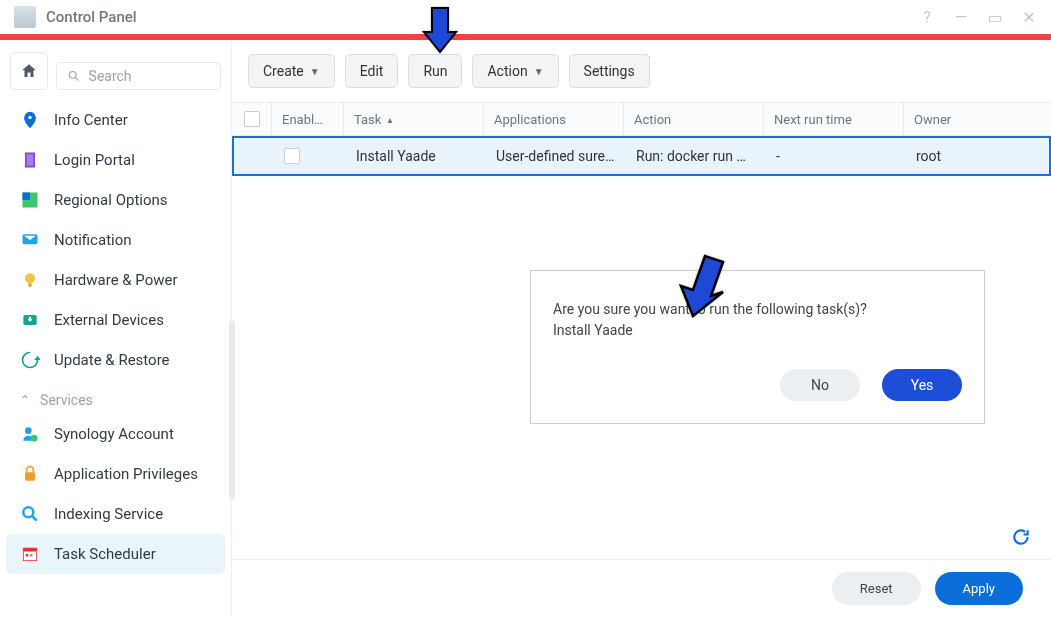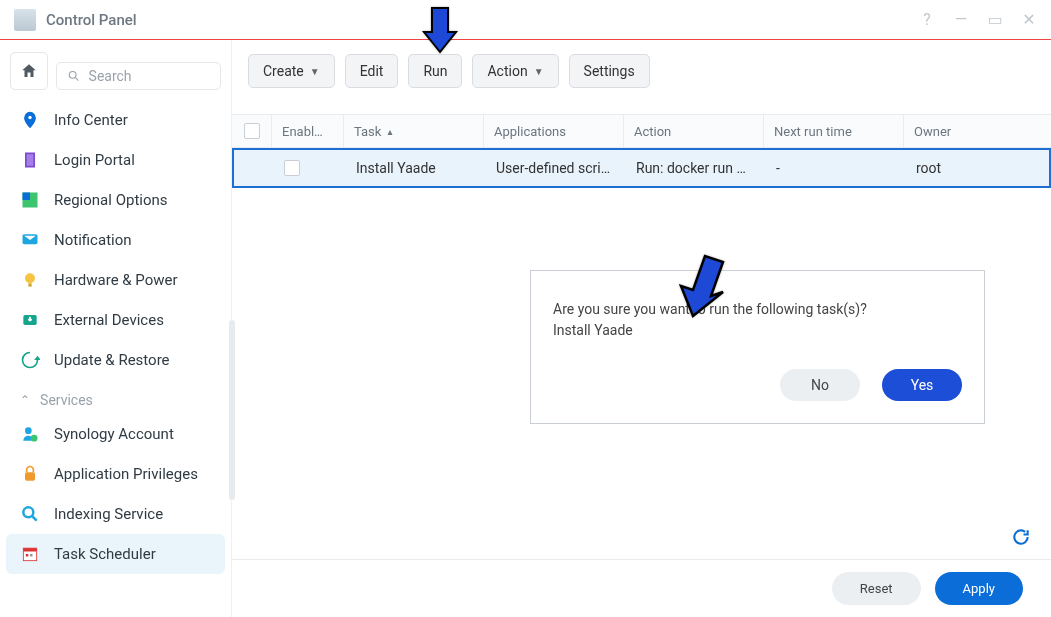--- a/index.html
+++ b/index.html
@@ -1,18 +1,18 @@
 <!DOCTYPE html>
 <html><head>
 <meta charset="utf-8">
 <style>
 * { margin: 0; padding: 0; box-sizing: border-box; font-family: -apple-system, BlinkMacSystemFont, "Segoe UI", Roboto, sans-serif; }
 body { width: 1051px; height: 617px; background: #fff; overflow: hidden; position: relative; }
 
-.titlebar { height: 40px; display: flex; align-items: center; padding: 13px 14px; border-bottom: 1px solid #ef4444; }
+.titlebar { height: 40px; display: flex; align-items: center; padding: 13px 14px; border-bottom: 6px solid #ef4444; }
 .titlebar-icon { width: 22px; height: 22px; margin-right: 10px; background: linear-gradient(#d7e2e9,#bcc9d2); border-radius: 2px; }
 .titlebar-title { font-size: 15px; color: #6e7882; font-weight: 500; flex: 1; }
 .titlebar-actions { display: flex; gap: 18px; color: #c0c7cd; font-size: 16px; }
 .titlebar-actions span { cursor: pointer; width: 16px; text-align: center; }
 
 .main { display: flex; height: calc(100% - 40px); }
 
 .sidebar { width: 232px; border-right: 1px solid #eef0f2; display: flex; flex-direction: column; padding: 8px 6px; position: relative; }
 .sidebar-top { display: flex; gap: 8px; padding: 4px 4px 10px; }
 .home-btn { width: 38px; height: 38px; border: 1px solid #e3e6ea; border-radius: 5px; display: flex; align-items: center; justify-content: center; cursor: pointer; }
@@ -25,21 +25,21 @@
 .nav-item.active { background: #eaf4fb; }
 .nav-icon { width: 20px; height: 20px; display: flex; align-items: center; justify-content: center; }
 .section-header { display: flex; align-items: center; gap: 10px; padding: 12px 14px 6px; font-size: 14px; color: #9aa3ab; cursor: pointer; }
 .chev { color: #9aa3ab; font-size: 12px; }
 
 .content { flex: 1; display: flex; flex-direction: column; position: relative; }
 .toolbar { display: flex; gap: 10px; padding: 14px 16px; }
 .btn { border: 1px solid #d9dde1; background: #f2f4f6; color: #333; border-radius: 5px; padding: 8px 14px; font-size: 14px; cursor: pointer; display: flex; align-items: center; gap: 6px; }
 .btn .caret { font-size: 10px; color: #666; }
 
-.table-head { display: flex; border-top: 1px solid #e9ecef; border-bottom: 1px solid #e9ecef; background: #fafbfc; font-size: 13px; color: #6c7680; margin-top: 12px; }
+.table-head { display: flex; border-top: 1px solid #e9ecef; border-bottom: 1px solid #e9ecef; background: #fafbfc; font-size: 13px; color: #6c7680; }
 .th { padding: 8px 10px; border-right: 1px solid #e9ecef; display: flex; align-items: center; gap: 6px; }
 .th:last-child { border-right: none; }
 .col-chk { width: 40px; justify-content: center; }
 .col-enabled { width: 72px; }
 .col-task { width: 140px; }
 .col-app { width: 140px; }
 .col-action { width: 140px; }
 .col-next { width: 140px; }
 .col-owner { flex: 1; }
 .sort-ind { font-size: 10px; color: #6c7680; }
@@ -238,21 +238,21 @@
       <div class="th col-next">Next run time</div>
       <div class="th col-owner">Owner</div>
     </div>
 
     <div class="table-row">
       <div class="td col-chk"></div>
       <div class="td col-enabled">
           <span class="chkbox"></span>
         </div>
       <div class="td col-task">Install Yaade</div>
-      <div class="td col-app">User-defined scri…</div>
+      <div class="td col-app">User-defined sure…</div>
       <div class="td col-action">Run: docker run …</div>
       <div class="td col-next">-</div>
       <div class="td col-owner">root</div>
     </div>
 
     <div class="dialog">
       <div class="dialog-text">
         <div>Are you sure you want to run the following task(s)?</div>
         <div>Install Yaade</div>
       </div>

